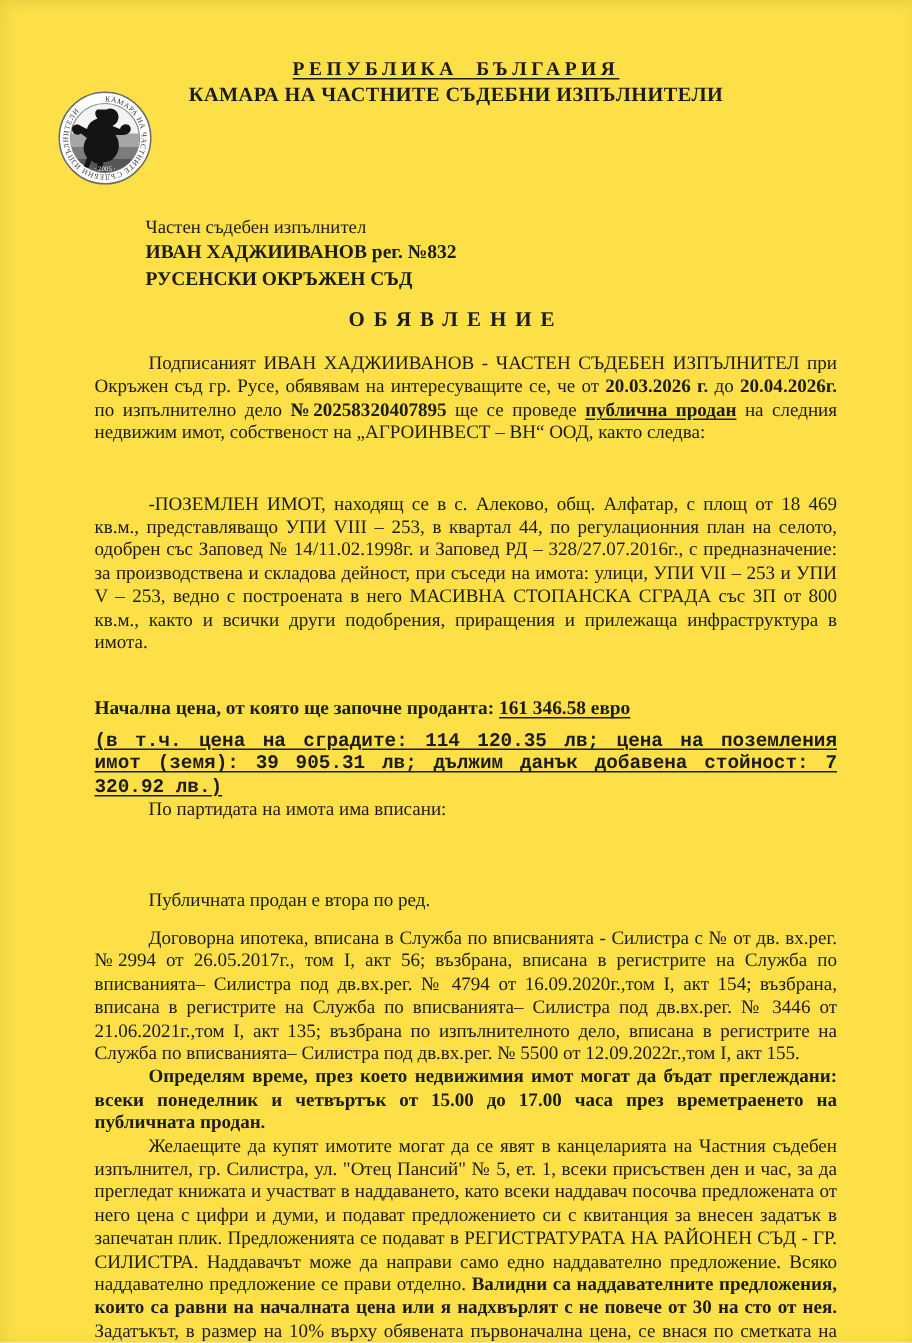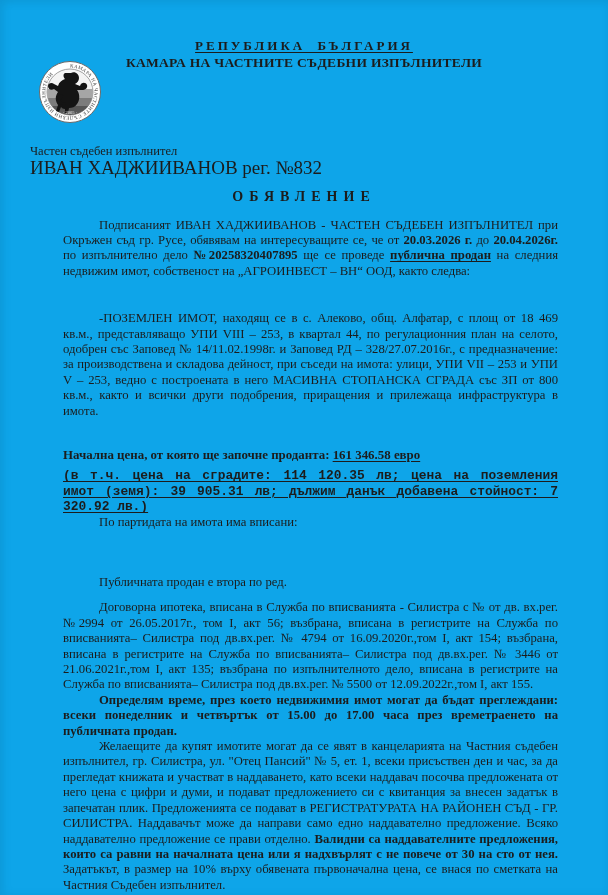--- a/index.html
+++ b/index.html
@@ -6,21 +6,21 @@
   body {
     width: 608px; height: 895px;
     background: #fdfdfd;
     font-family: "Liberation Serif", "DejaVu Serif", serif;
     color: #1c1c1c;
     overflow: hidden;
   }
   .page {
     position: relative;
     width: 608px; height: 895px;
-    background: #0ea5e9;
+    background: #fde047;
     box-shadow: inset 4px 0 10px rgba(0,0,0,0.05), inset 0 4px 8px rgba(0,0,0,0.04);
     box-sizing: border-box;
     padding-top: 38px;
   }
   .hdr-republic {
     text-align: center;
     font-size: 13px; font-weight: bold;
     letter-spacing: 3px; word-spacing: 6px;
     text-decoration: underline;
     text-underline-offset: 2px;
@@ -30,25 +30,25 @@
     font-size: 13.5px; font-weight: bold;
     letter-spacing: 0.3px;
     margin-top: 1px;
   }
   .seal {
     position: absolute;
     left: 38px; top: 60px;
     width: 64px; height: 64px;
   }
   .bailiff-block {
-    margin: 72px 0 0 30px;
+    margin: 72px 0 0 97px;
     line-height: 16px;
     font-size: 12.5px;
   }
-  .bailiff-name, .court-name { font-size: 19px; line-height: 17.5px; }
+  .bailiff-name, .court-name { font-size: 13px; line-height: 17.5px; font-weight: bold; }
   .doc-title {
     text-align: center;
     font-size: 14px; font-weight: bold;
     letter-spacing: 6px;
     margin-top: 12px;
   }
   .body-col { margin: 0 50px 0 63px; }
   .p {
     font-size: 12.7px;
     line-height: 15.4px;
@@ -112,20 +112,21 @@
     </g>
     <text font-size="5" letter-spacing="0.4" fill="#3a3a3a" font-family="Liberation Serif, serif">
       <textPath href="#ringPath" xlink:href="#ringPath">КАМАРА НА ЧАСТНИТЕ СЪДЕБНИ ИЗПЪЛНИТЕЛИ</textPath>
     </text>
     <text x="32" y="54" font-size="4.6" text-anchor="middle" fill="#f0f0f0" font-family="Liberation Serif, serif">· 2005 ·</text>
   </svg>
 
   <div class="bailiff-block">
     <div>Частен съдебен изпълнител</div>
     <div class="bailiff-name">ИВАН ХАДЖИИВАНОВ рег. №832</div>
+    <div class="court-name">РУСЕНСКИ ОКРЪЖЕН СЪД</div>
   </div>
 
   <div class="doc-title">ОБЯВЛЕНИЕ</div>
 
   <div class="body-col">
 
     <p class="p p-intro"><span>Подписаният ИВАН ХАДЖИИВАНОВ - ЧАСТЕН СЪДЕБЕН ИЗПЪЛНИТЕЛ при Окръжен съд гр. Русе, обявявам на интересуващите се, че от </span><span class="b">20.03.2026 г.</span><span> до </span><span class="b">20.04.2026г.</span><span> по изпълнително дело </span><span class="b">№20258320407895</span><span> ще се проведе </span><span class="b u">публична продан</span><span> на следния недвижим имот, собственост на „АГРОИНВЕСТ – ВН“ ООД, както следва:</span></p>
 
     <p class="p p-property"><span>-ПОЗЕМЛЕН ИМОТ, находящ се в с. Алеково, общ. Алфатар, с площ от 18 469 кв.м., представляващо УПИ VIII – 253, в квартал 44, по регулационния план на селото, одобрен със Заповед № 14/11.02.1998г. и Заповед РД – 328/27.07.2016г., с предназначение: за производствена и складова дейност, при съседи на имота: улици, УПИ VII – 253 и УПИ V – 253, ведно с построената в него МАСИВНА СТОПАНСКА СГРАДА със ЗП от 800 кв.м., както и всички други подобрения, приращения и прилежаща инфраструктура в имота.</span></p>
 

